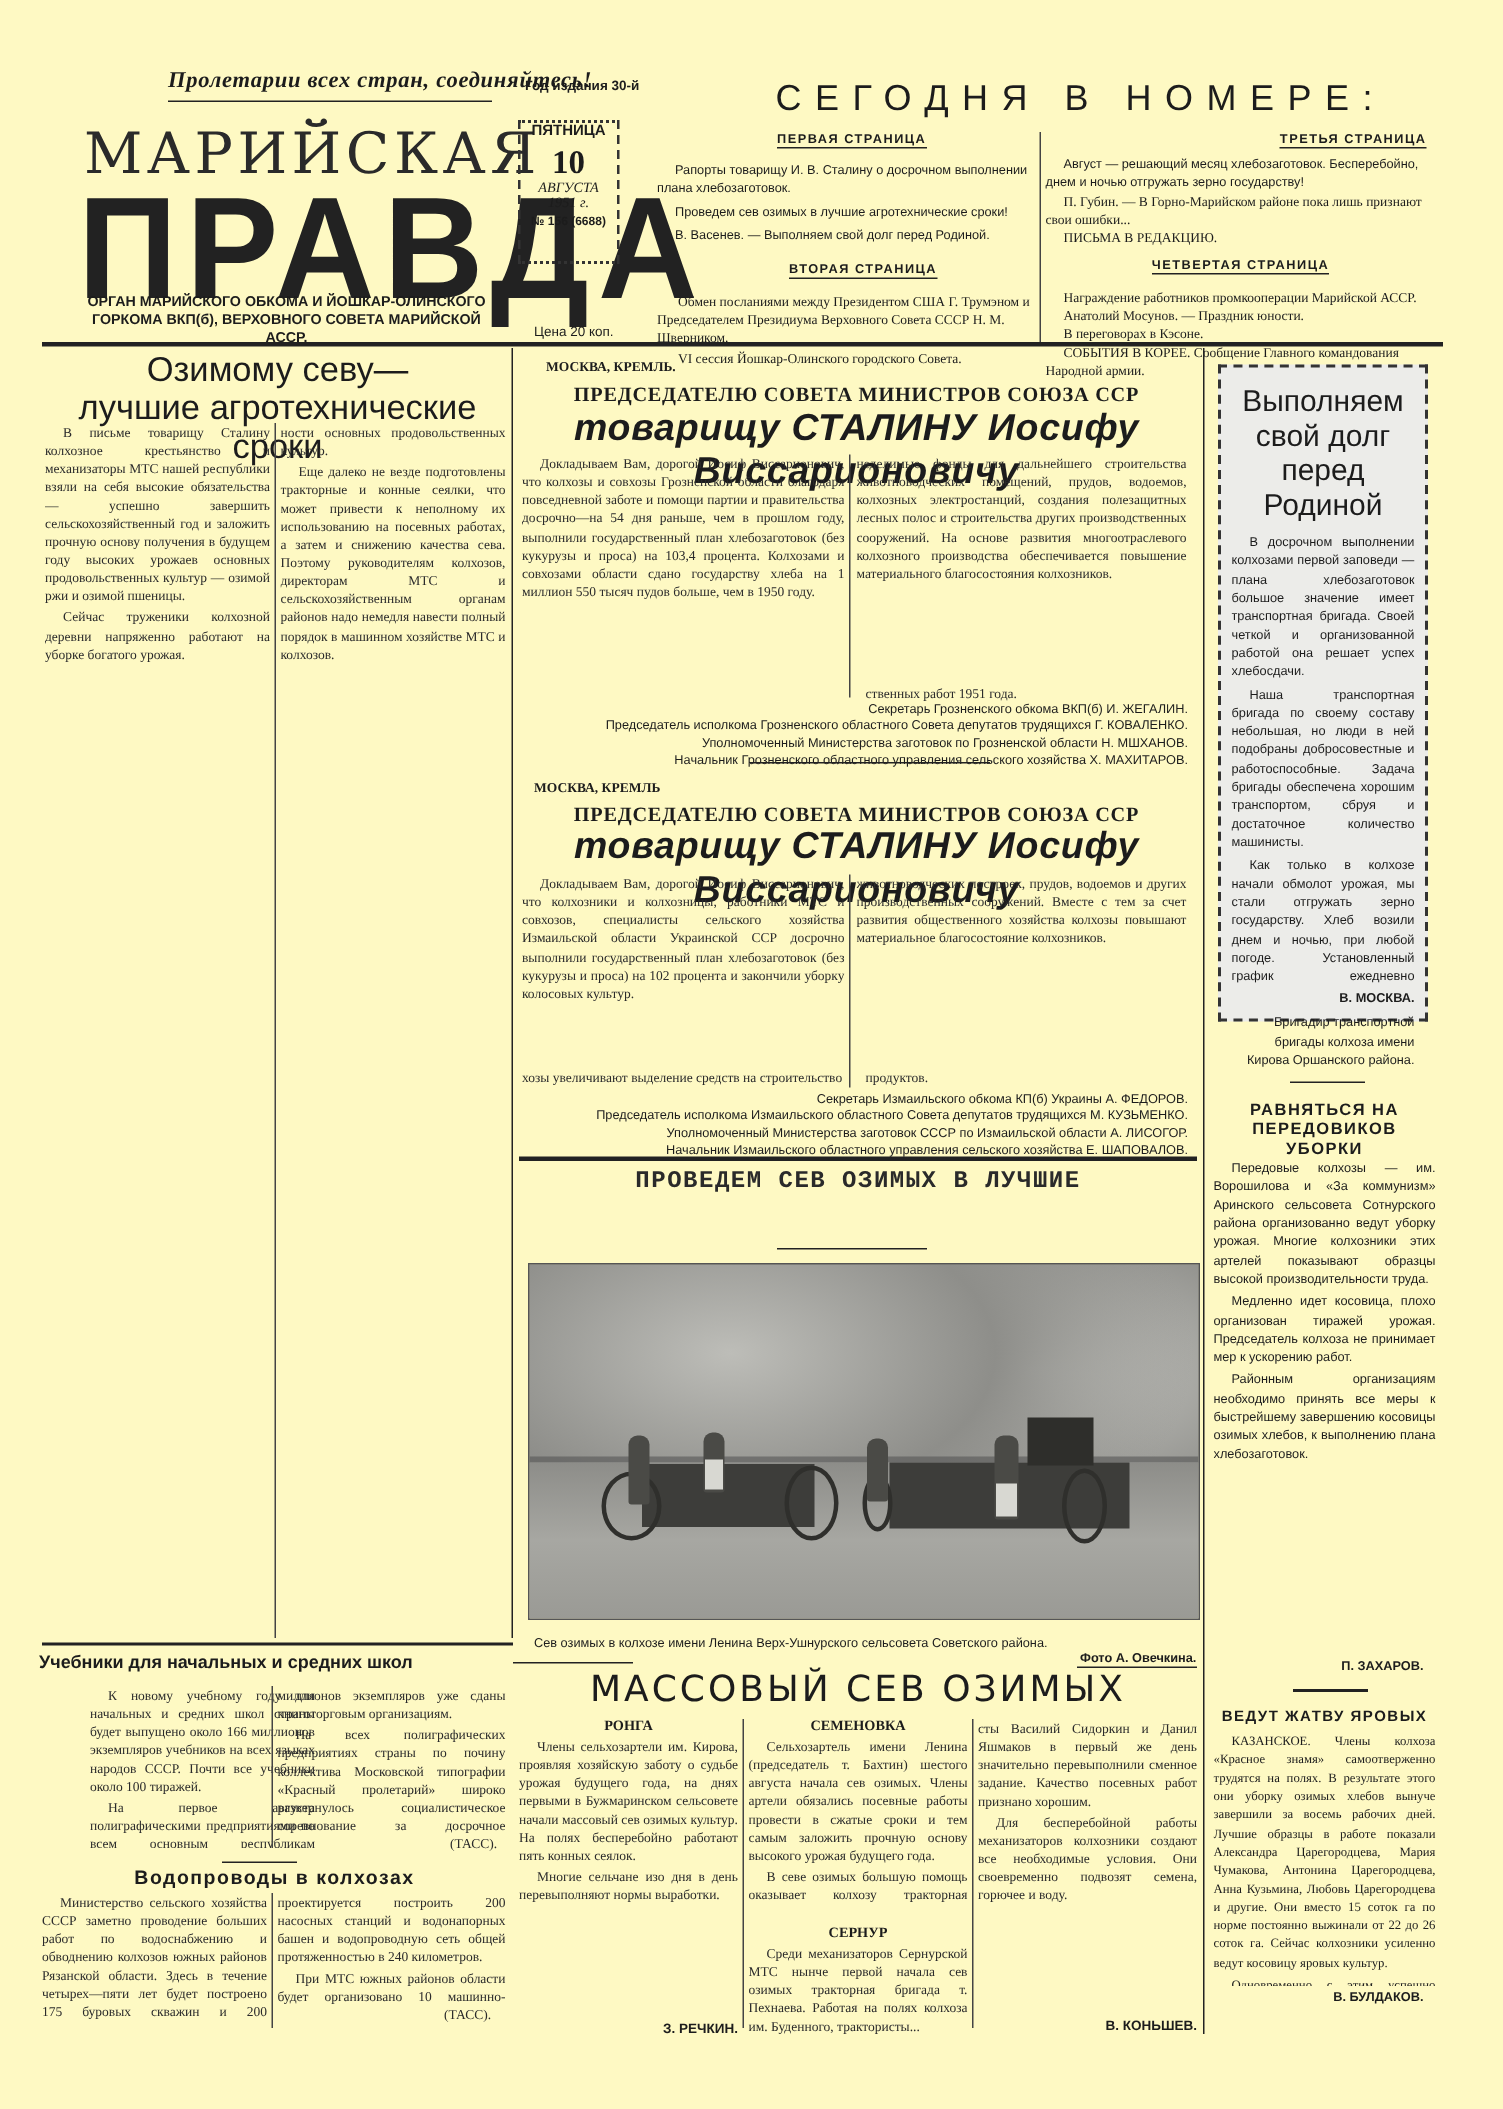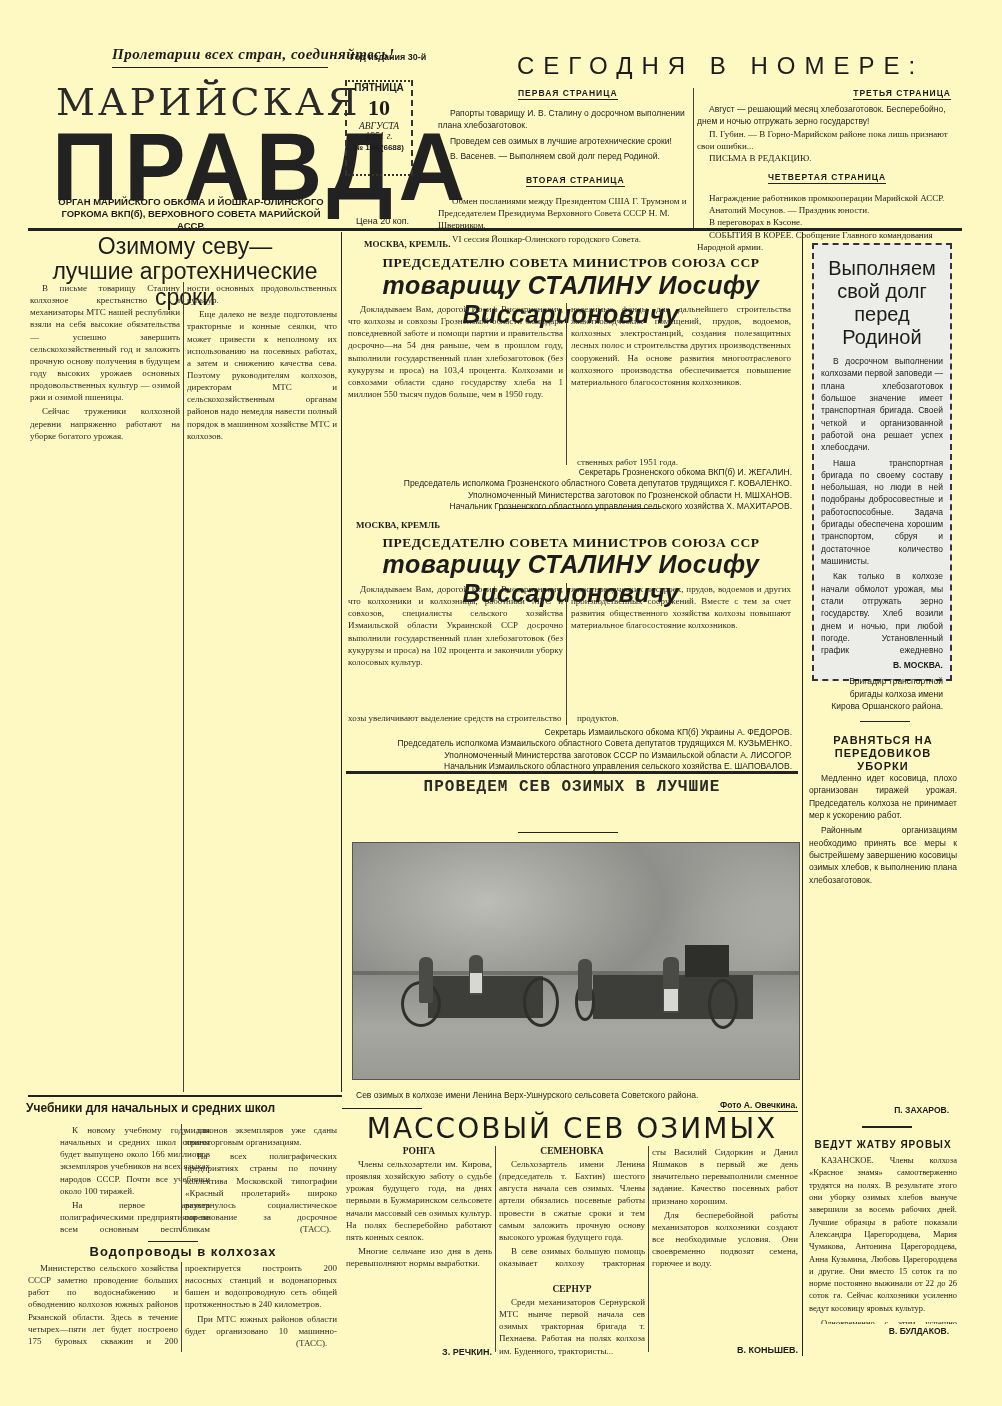--- a/index.html
+++ b/index.html
@@ -28,21 +28,21 @@
   .toc-sans { font-family:"Liberation Sans", sans-serif; font-size:8.5px; line-height:1.4; }
   
   .h-big { font-family:"Liberation Sans", sans-serif; font-size:23px; text-align:center; line-height:1.1; }
   .body { font-size:9px; line-height:1.35; text-align:justify; color:#2b2b2b; }
   .body p { margin:0 0 2px 0; text-indent:12px; }
   .place { font-family:"Liberation Serif", serif; font-size:9px; font-weight:bold; }
   .pred { font-family:"Liberation Serif", serif; font-weight:bold; font-size:13.5px; text-align:center; letter-spacing:0.5px; }
   .stalin { font-family:"Liberation Sans", sans-serif; font-weight:bold; font-style:italic; font-size:25px; text-align:center; letter-spacing:0.5px; }
   .sig { font-family:"Liberation Sans", sans-serif; font-size:8.5px; text-align:right; line-height:1.35; }
   .banner { font-family:Liberation Mono, monospace; font-weight:bold; font-size:16px; text-align:center; line-height:1.15; letter-spacing:1px; color:#2a2a2a; }
-  .massovy { font-family:"DejaVu Sans", sans-serif; font-size:28px; text-align:center; letter-spacing:2px; font-weight:normal; }
+  .massovy { font-family:"DejaVu Sans", sans-serif; font-size:24px; text-align:center; letter-spacing:2px; font-weight:normal; }
   .colhead { font-size:9.5px; text-align:center; font-weight:bold; font-family:"Liberation Serif", serif; }
   .boxed { border:2px dashed #333; background:#ecece9; }
   .side-h { font-family:"Liberation Sans", sans-serif; font-size:20px; text-align:center; line-height:1.15; }
   .side-body { font-family:"Liberation Sans", sans-serif; font-size:8.5px; line-height:1.45; text-align:justify; }
   .side-body p { margin:0 0 3px 0; text-indent:12px; }
   .sub-h { font-family:"Liberation Sans", sans-serif; font-weight:bold; font-size:11px; text-align:center; letter-spacing:1px; line-height:1.2; }
   .h-med { font-family:"Liberation Sans", sans-serif; font-weight:bold; font-size:12px; }
   .photo {
     background:
       radial-gradient(ellipse at 30% 25%, #bdbdb8 0%, #8e8e8a 40%, transparent 70%),
@@ -237,20 +237,21 @@
 
     </div>
     <div class="side-body" style="text-align:right;font-weight:bold;margin-top:4px;">В. МОСКВА.</div>
     <div class="side-body" style="text-align:right;margin-top:4px;">Бригадир транспортной бригады колхоза имени Кирова Оршанского района.</div>
   </div>
 
   <div class="hr" style="left:860px;top:721px;width:50px;height:1px;"></div>
 
   <div class="abs sub-h" style="left:808px;top:734px;width:150px;">РАВНЯТЬСЯ НА ПЕРЕДОВИКОВ УБОРКИ</div>
   <div class="abs side-body" style="left:809px;top:772px;width:148px;height:300px;overflow:hidden;">
+    <p>Передовые колхозы — им. Ворошилова и «За коммунизм» Аринского сельсовета Сотнурского района организованно ведут уборку урожая. Многие колхозники этих артелей показывают образцы высокой производительности труда.</p>
     <p>Медленно идет косовица, плохо организован тиражей урожая. Председатель колхоза не принимает мер к ускорению работ.</p>
     <p>Районным организациям необходимо принять все меры к быстрейшему завершению косовицы озимых хлебов, к выполнению плана хлебозаготовок.</p>
   </div>
   <div class="abs side-body" style="left:809px;top:1104px;width:140px;text-align:right;font-weight:bold;">П. ЗАХАРОВ.</div>
   <div class="hr" style="left:862px;top:1126px;width:50px;height:2px;"></div>
 
   <div class="abs sub-h" style="left:808px;top:1139px;width:150px;font-size:10px;">ВЕДУТ ЖАТВУ ЯРОВЫХ</div>
   <div class="abs side-body" style="left:809px;top:1154px;width:148px;height:170px;overflow:hidden;font-family:'Liberation Serif',serif;">
     <p>КАЗАНСКОЕ. Члены колхоза «Красное знамя» самоотверженно трудятся на полях. В результате этого они уборку озимых хлебов вынуче завершили за восемь рабочих дней. Лучшие образцы в работе показали Александра Царегородцева, Мария Чумакова, Антонина Царегородцева, Анна Кузьмина, Любовь Царегородцева и другие. Они вместо 15 соток га по норме постоянно выжинали от 22 до 26 соток га. Сейчас колхозники усиленно ведут косовицу яровых культур.</p>
     <p>Одновременно с этим успешно проводит скирдование, обмолот и сдача хлеба государству. Молотьба урожая проводится с помощью электричества. Для этого колхоз приобрел второй мотор и новую молотилку.</p>

